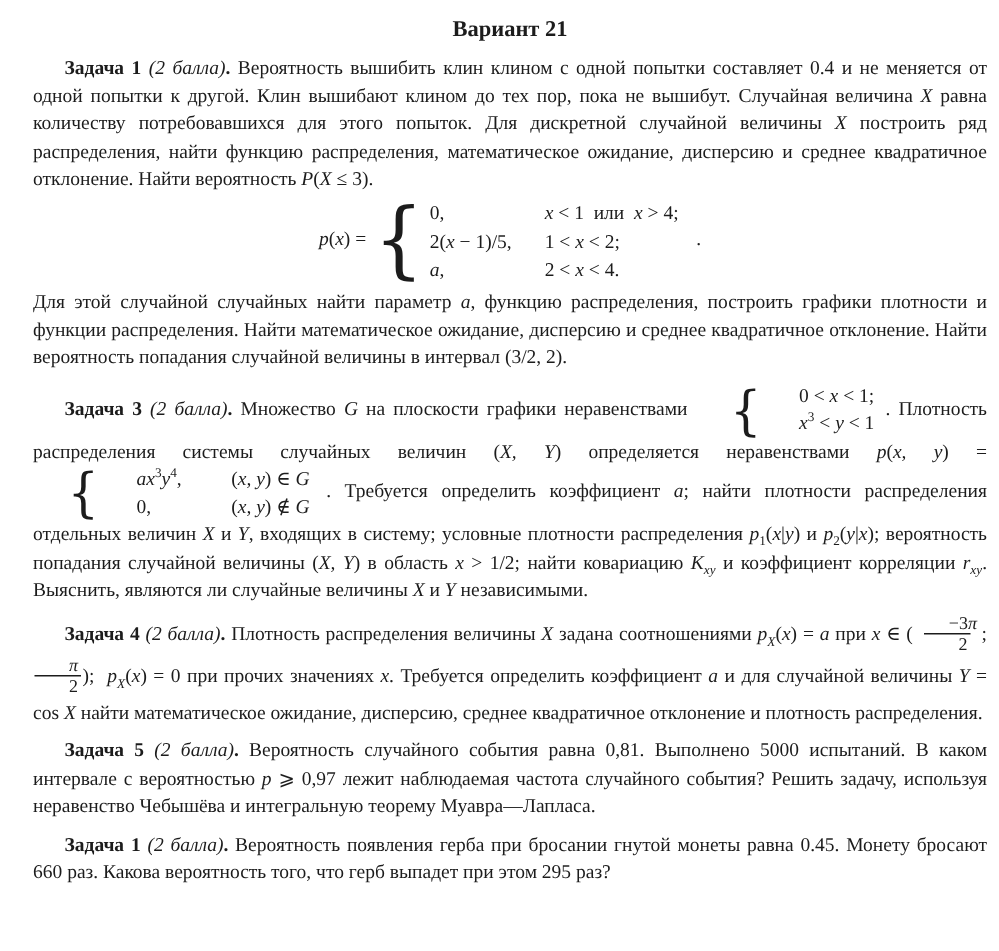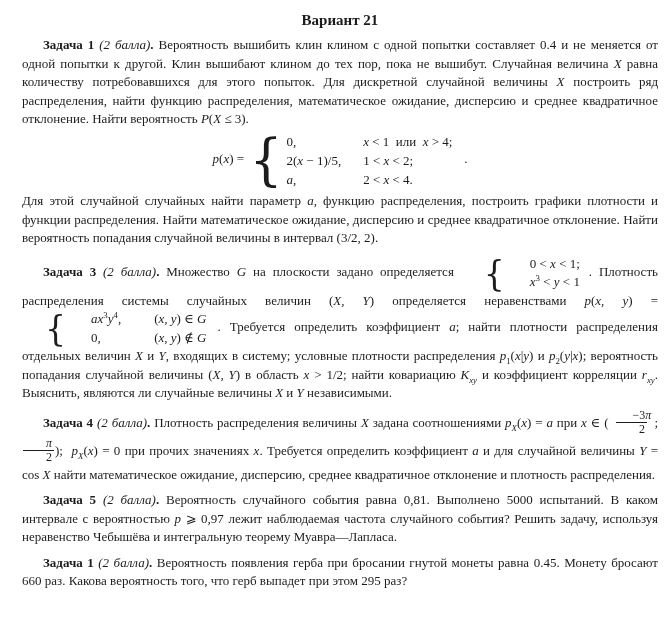--- a/index.html
+++ b/index.html
@@ -51,21 +51,21 @@
             <span class="rows" style="grid-template-columns: max-content max-content;">
               <span class="cell"><span class="run-t">0,</span></span>
               <span class="cell"><span class="run-m">x</span><span class="run-t"> &lt; 1&nbsp;&nbsp;или&nbsp;&nbsp;</span><span class="run-m">x</span><span class="run-t"> &gt; 4;</span></span>
               <span class="cell"><span class="run-t">2(</span><span class="run-m">x</span><span class="run-t"> − 1)/5,</span></span>
               <span class="cell"><span class="run-t">1 &lt; </span><span class="run-m">x</span><span class="run-t"> &lt; 2;</span></span>
               <span class="cell"><span class="run-m">a</span><span class="run-t">,</span></span>
               <span class="cell"><span class="run-t">2 &lt; </span><span class="run-m">x</span><span class="run-t"> &lt; 4.</span></span>
             </span>
           </span><span class="run-t">&nbsp;&nbsp;&nbsp;.</span></span></div>
       <div class="para cont"><span class="run-t">Для этой случайной случайных найти параметр </span><span class="run-m">a</span><span class="run-t">, функцию распределения, построить графики плотности и функции распределения. Найти математическое ожидание, дисперсию и среднее квадратичное отклонение. Найти вероятность попадания случайной величины в интервал (3/2, 2).</span></div>
-      <div class="para first"><span class="run-b">Задача 3 </span><span class="run-i">(2 балла)</span><span class="run-b">.</span><span class="run-t"> Множество </span><span class="run-m">G</span><span class="run-t"> на плоскости задано определяется </span><span class="cases">
+      <div class="para first"><span class="run-b">Задача 3 </span><span class="run-i">(2 балла)</span><span class="run-b">.</span><span class="run-t"> Множество </span><span class="run-m">G</span><span class="run-t"> на плоскости графики неравенствами </span><span class="cases">
           <span class="brace">{</span>
           <span class="rows" style="grid-template-columns: max-content;">
             <span class="cell"><span class="run-t">0 &lt; </span><span class="run-m">x</span><span class="run-t"> &lt; 1;</span></span>
             <span class="cell"><span class="run-m">x</span><sup class="run-sup">3</sup><span class="run-t"> &lt; </span><span class="run-m">y</span><span class="run-t"> &lt; 1</span></span>
           </span>
         </span><span class="run-t">&nbsp;. Плотность распределения системы случайных величин (</span><span class="run-m">X, Y</span><span class="run-t">) определяется неравенствами </span><span class="run-m">p</span><span class="run-t">(</span><span class="run-m">x, y</span><span class="run-t">) = </span><span class="cases">
           <span class="brace">{</span>
           <span class="rows" style="grid-template-columns: max-content max-content;">
             <span class="cell"><span class="run-m">ax</span><sup class="run-sup">3</sup><span class="run-m">y</span><sup class="run-sup">4</sup><span class="run-t">,</span></span>
             <span class="cell"><span class="run-t">(</span><span class="run-m">x, y</span><span class="run-t">) ∈ </span><span class="run-m">G</span></span>

